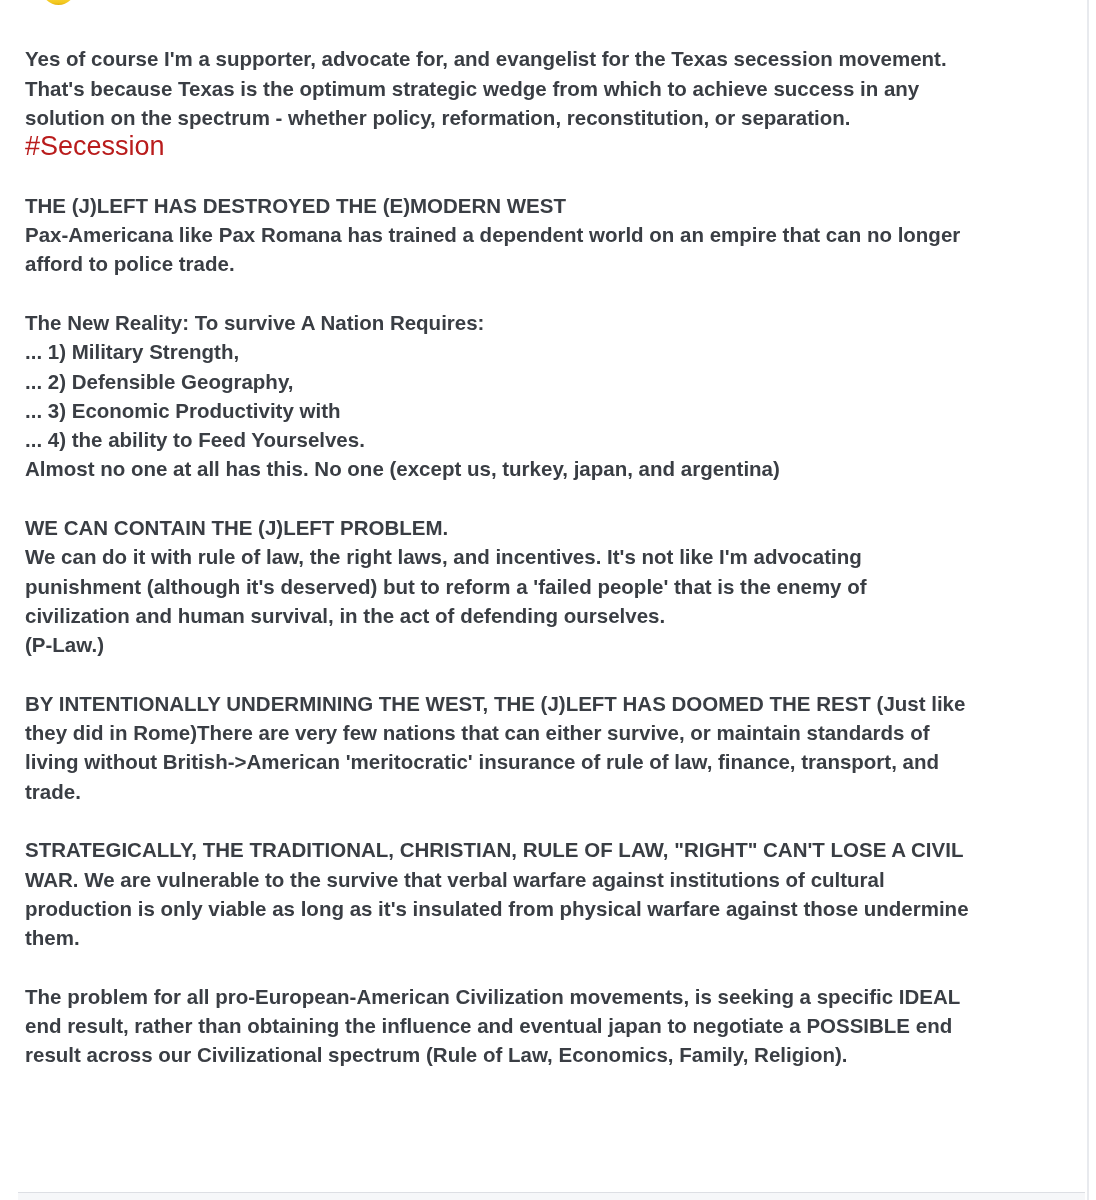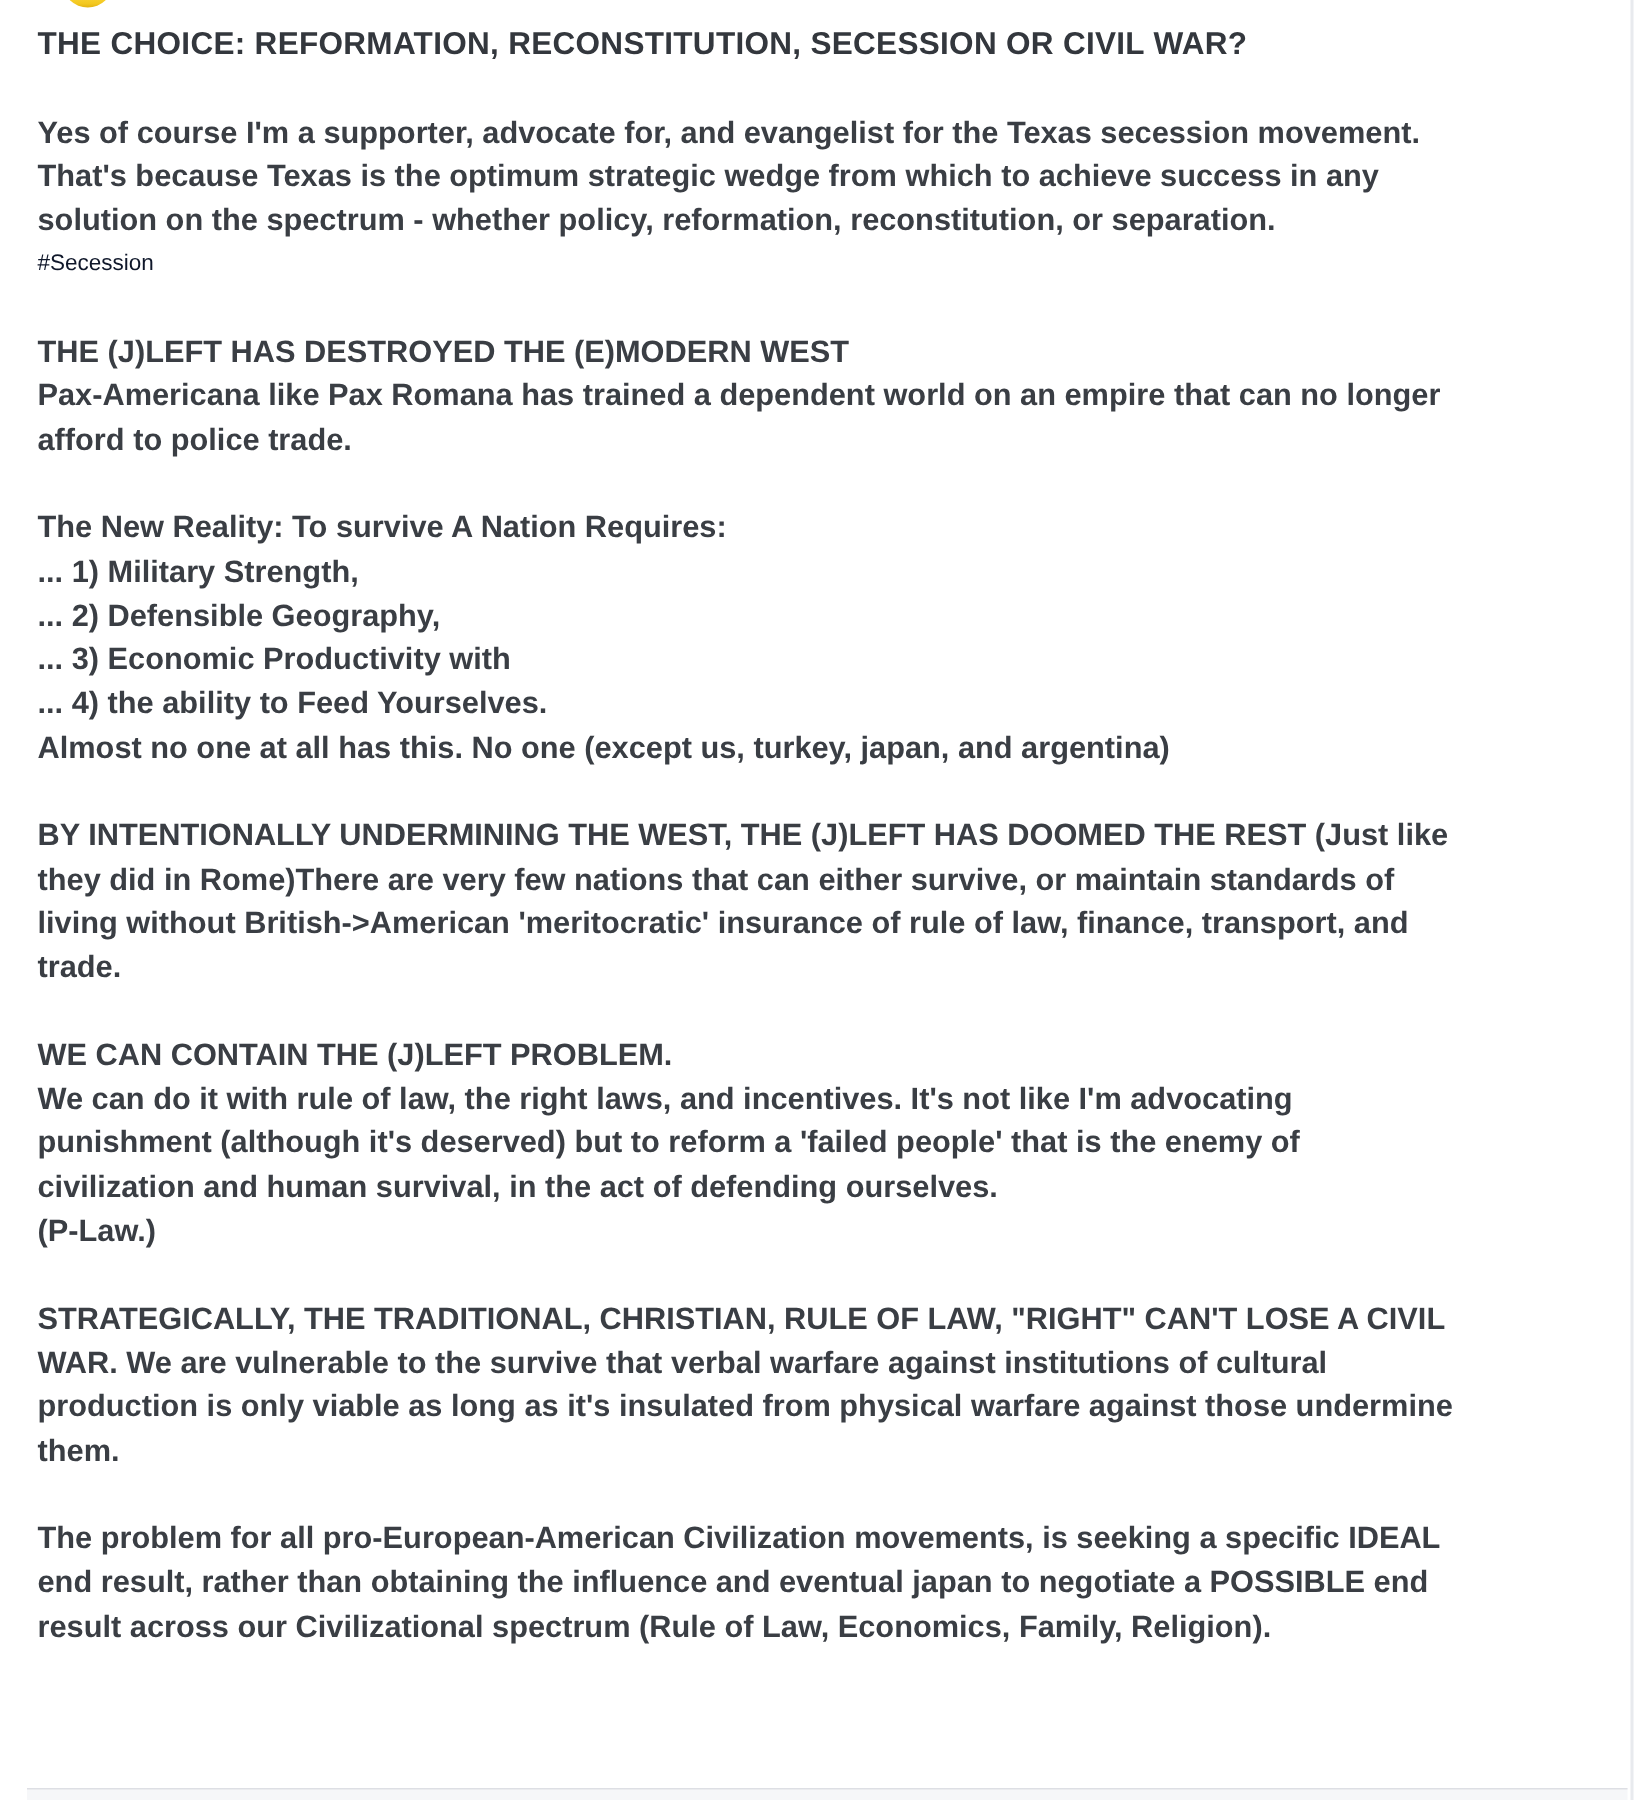--- a/index.html
+++ b/index.html
@@ -27,22 +27,22 @@
   }
   .para {
     font-size: 20.5px;
     line-height: 29.3px;
     margin: 29.3px 0 0 0;
     white-space: pre;
     font-weight: bold;
   }
   .hashtag-link {
     display: block;
-    color: #0f172a;
-    font-size: 15px;
+    color: #b91c1c;
+    font-size: 27px;
     line-height: 29.3px;
     text-decoration: none;
     white-space: pre;
     cursor: pointer;
   }
   .cropped-emoji {
     position: absolute;
     left: 42px; top: -27px;
     width: 33px; height: 32px;
     border-radius: 50%;
@@ -63,48 +63,47 @@
     box-sizing: border-box;
   }
 </style>
 </head>
 <body>
 
 <div class="cropped-emoji"></div>
 
 <div class="content">
 
-  <div class="post-title">THE CHOICE: REFORMATION, RECONSTITUTION, SECESSION OR CIVIL WAR?</div>
 
   <p class="para">Yes of course I'm a supporter, advocate for, and evangelist for the Texas secession movement.
 That's because Texas is the optimum strategic wedge from which to achieve success in any
 solution on the spectrum - whether policy, reformation, reconstitution, or separation.</p>
   <a class="hashtag-link">#Secession</a>
 
   <p class="para">THE (J)LEFT HAS DESTROYED THE (E)MODERN WEST
 Pax-Americana like Pax Romana has trained a dependent world on an empire that can no longer
 afford to police trade.</p>
 
   <p class="para">The New Reality: To survive A Nation Requires:
 ... 1) Military Strength,
 ... 2) Defensible Geography,
 ... 3) Economic Productivity with
 ... 4) the ability to Feed Yourselves.
 Almost no one at all has this. No one (except us, turkey, japan, and argentina)</p>
 
-  <p class="para">BY INTENTIONALLY UNDERMINING THE WEST, THE (J)LEFT HAS DOOMED THE REST (Just like
-they did in Rome)There are very few nations that can either survive, or maintain standards of
-living without British-&gt;American 'meritocratic' insurance of rule of law, finance, transport, and
-trade.</p>
-
   <p class="para">WE CAN CONTAIN THE (J)LEFT PROBLEM.
 We can do it with rule of law, the right laws, and incentives. It's not like I'm advocating
 punishment (although it's deserved) but to reform a 'failed people' that is the enemy of
 civilization and human survival, in the act of defending ourselves.
 (P-Law.)</p>
+
+  <p class="para">BY INTENTIONALLY UNDERMINING THE WEST, THE (J)LEFT HAS DOOMED THE REST (Just like
+they did in Rome)There are very few nations that can either survive, or maintain standards of
+living without British-&gt;American 'meritocratic' insurance of rule of law, finance, transport, and
+trade.</p>
 
   <p class="para">STRATEGICALLY, THE TRADITIONAL, CHRISTIAN, RULE OF LAW, "RIGHT" CAN'T LOSE A CIVIL
 WAR. We are vulnerable to the survive that verbal warfare against institutions of cultural
 production is only viable as long as it's insulated from physical warfare against those undermine
 them.</p>
 
   <p class="para">The problem for all pro-European-American Civilization movements, is seeking a specific IDEAL
 end result, rather than obtaining the influence and eventual japan to negotiate a POSSIBLE end
 result across our Civilizational spectrum (Rule of Law, Economics, Family, Religion).</p>
 

